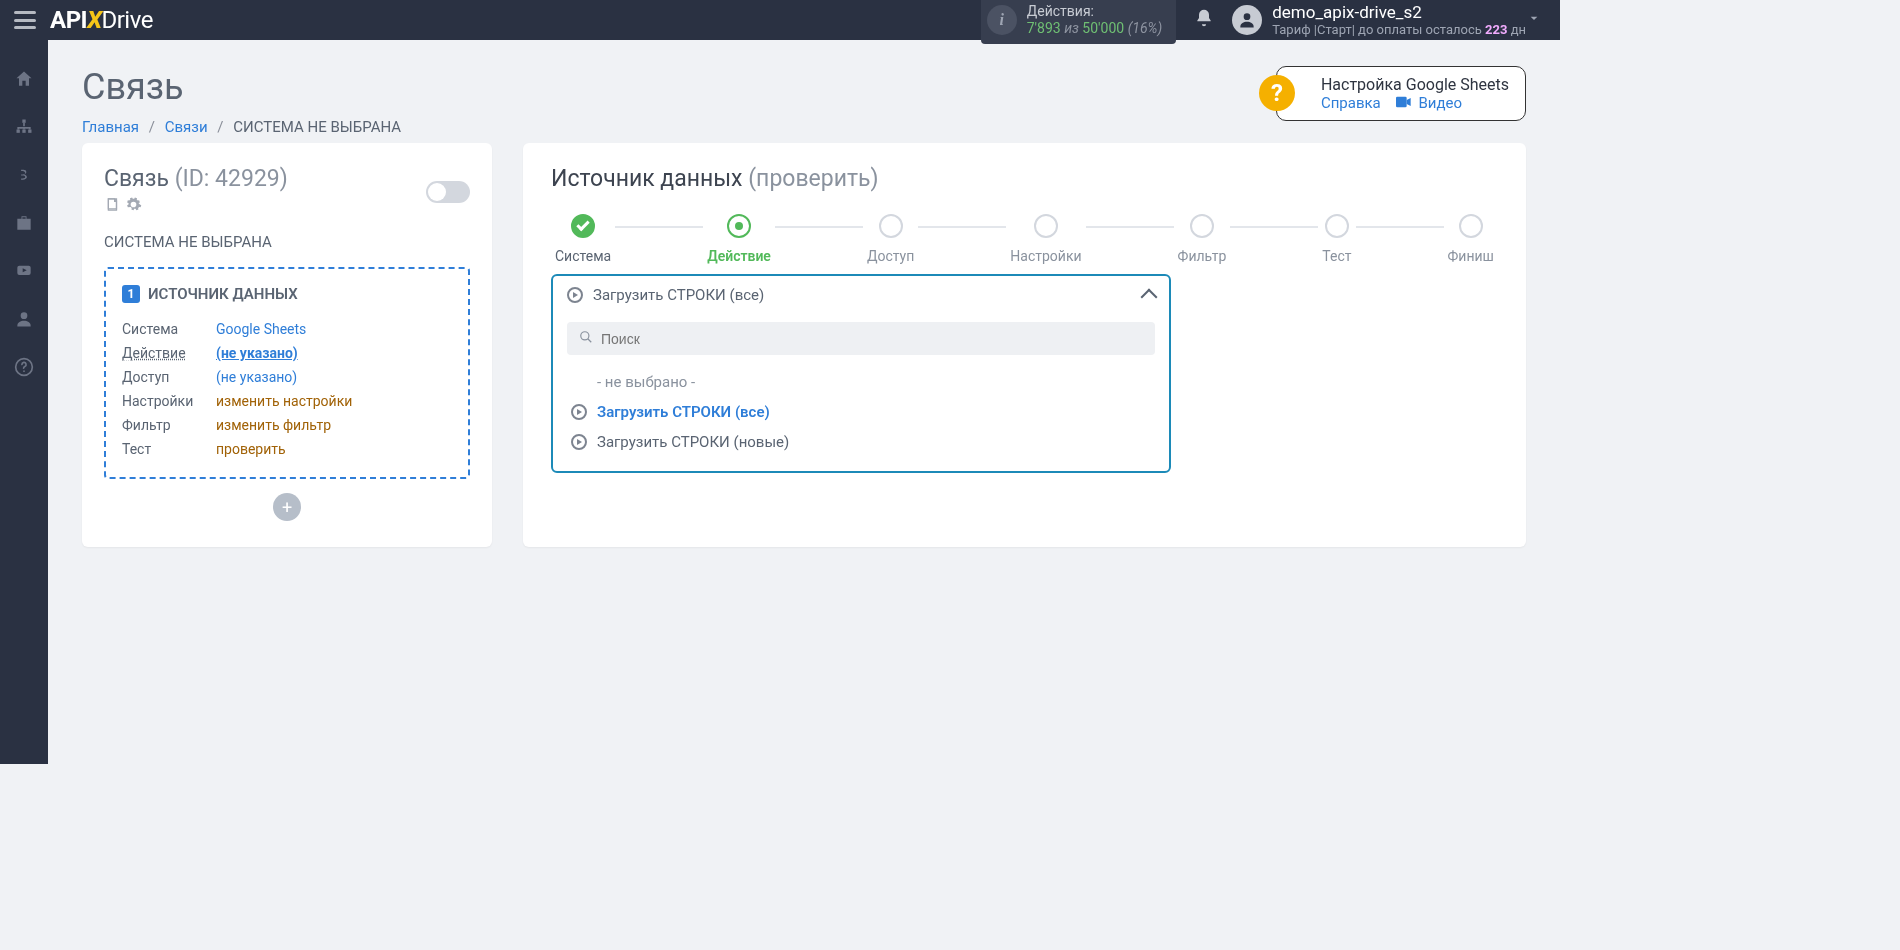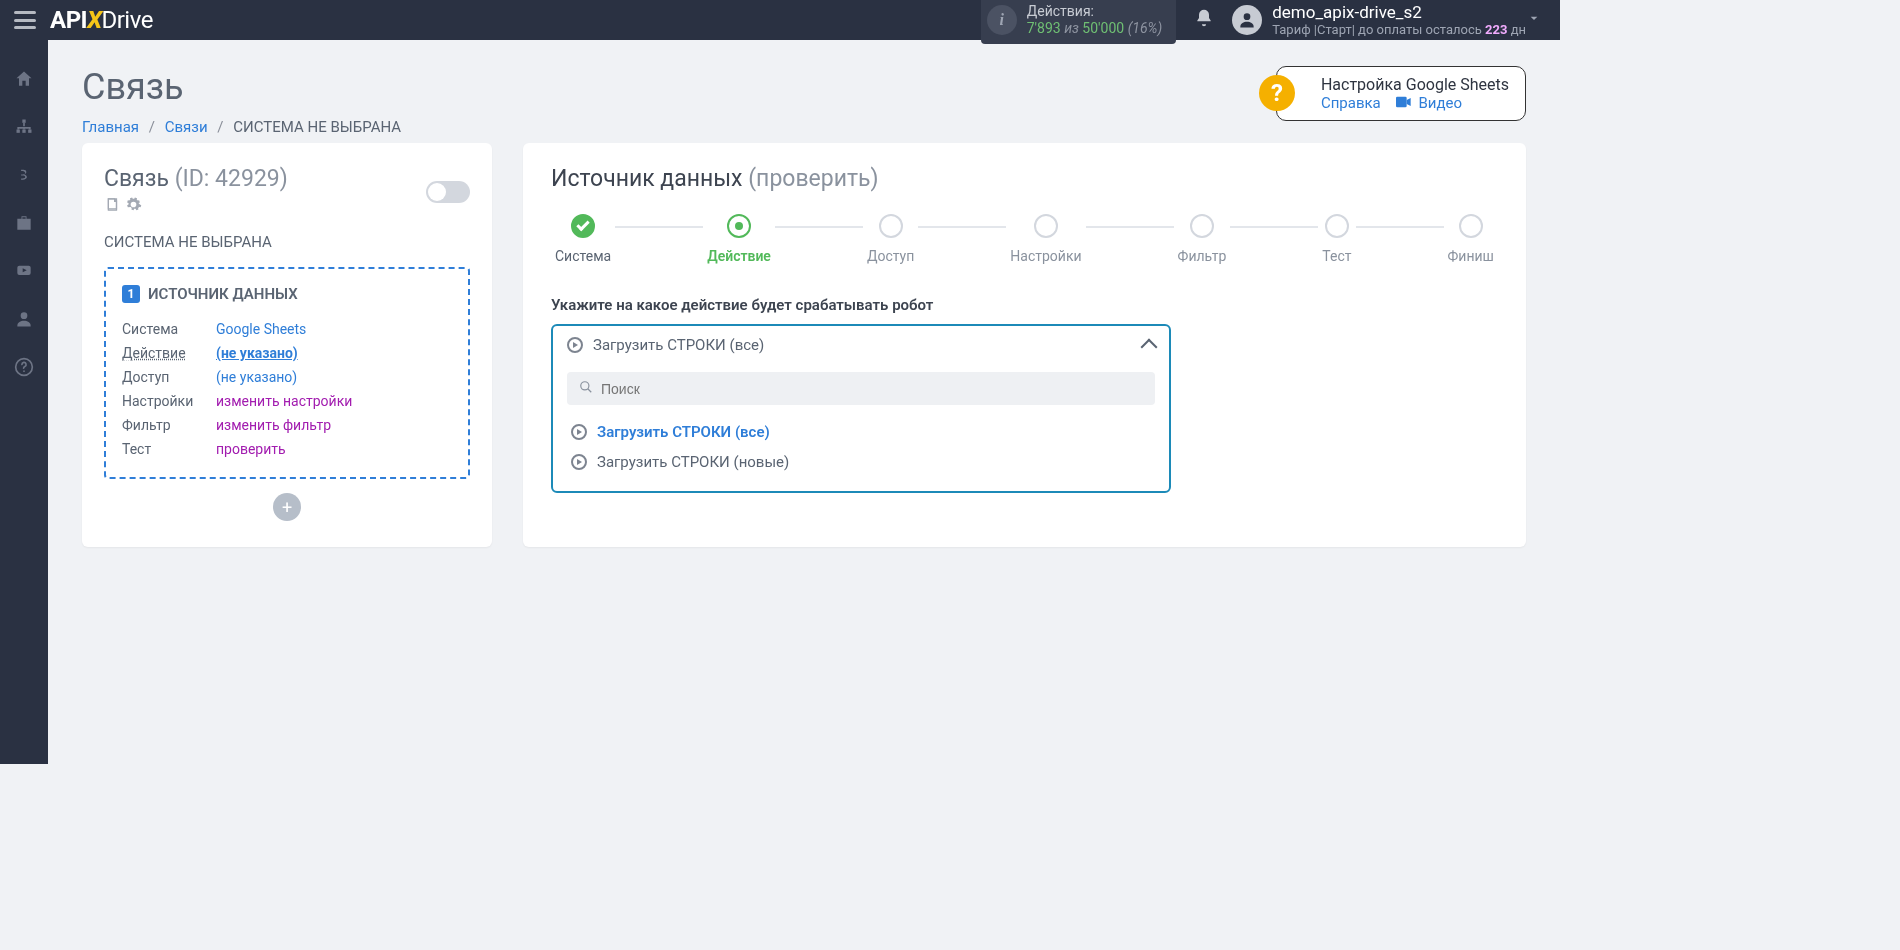--- a/index.html
+++ b/index.html
@@ -66,21 +66,21 @@
 
 .sys-line { font-size: 15px; color: #5a6472; margin-top: 14px; }
 
 .src-box { margin-top: 16px; border: 2px dashed #2f7ed8; border-radius: 4px; padding: 16px; }
 .src-head { display: flex; align-items: center; gap: 8px; font-size: 15px; font-weight: 600; color: #5a6472; }
 .badge-1 { background: #2f7ed8; color: #fff; width: 18px; height: 18px; display: inline-flex; align-items: center; justify-content: center; font-size: 12px; border-radius: 3px; font-weight: 700; }
 .kv-rows { margin-top: 14px; font-size: 14px; }
 .kv-row { display: flex; padding: 4px 0; }
 .kv-row .k { width: 94px; color: #5a6472; }
 .kv-row .k.u { text-decoration: underline dotted; }
-.kv-row .v { color: #a21caf; }
+.kv-row .v { color: #a16207; }
 .kv-row .v.link { color: #2f7ed8; cursor: pointer; }
 .kv-row .v.linkb { color: #2f7ed8; font-weight: 700; text-decoration: underline; cursor: pointer; }
 
 .add-btn { width: 28px; height: 28px; border-radius: 50%; background: #b6bec9; color: #fff; display: flex; align-items: center; justify-content: center; margin: 14px auto 0; font-size: 18px; cursor: pointer; }
 
 
 .rp-title { font-size: 23px; color: #3d4450; }
 .rp-title .sub { color: #8a929e; }
 
 .stepper { display: flex; align-items: flex-start; justify-content: space-between; margin-top: 22px; position: relative; }
@@ -323,41 +323,41 @@
           <div class="step">
               <div class="dot"></div>
               <span>Тест</span>
             </div>
           <div class="step">
               <div class="dot"></div>
               <span>Финиш</span>
             </div>
         </div>
 
-        <div class="action-label">Укажите на какое действие будет срабатывать робот</div>
 
         <div class="select-box">
           <div class="select-head">
             <div class="sh-left">
               <span class="play-ico"></span>
               <span>Загрузить СТРОКИ (все)</span>
             </div>
             <div class="chev-up"></div>
           </div>
           <div class="select-body">
             <div class="search-row">
               <span class="search-ico">
                 <svg width="14" height="14" viewBox="0 0 24 24" fill="none" stroke="currentColor" stroke-width="2">
                     <circle cx="10" cy="10" r="7"></circle>
                     <path d="M21 21l-6-6"></path>
                   </svg>
               </span>
               <input type="text" placeholder="Поиск" style="">
             </div>
             <div class="opt-list">
+              <div class="opt none">- не выбрано -</div>
               <div class="opt sel">
                 <span class="play-ico"></span>
                 <span>Загрузить СТРОКИ (все)</span>
               </div>
               <div class="opt reg">
                 <span class="play-ico"></span>
                 <span>Загрузить СТРОКИ (новые)</span>
               </div>
             </div>
           </div>

